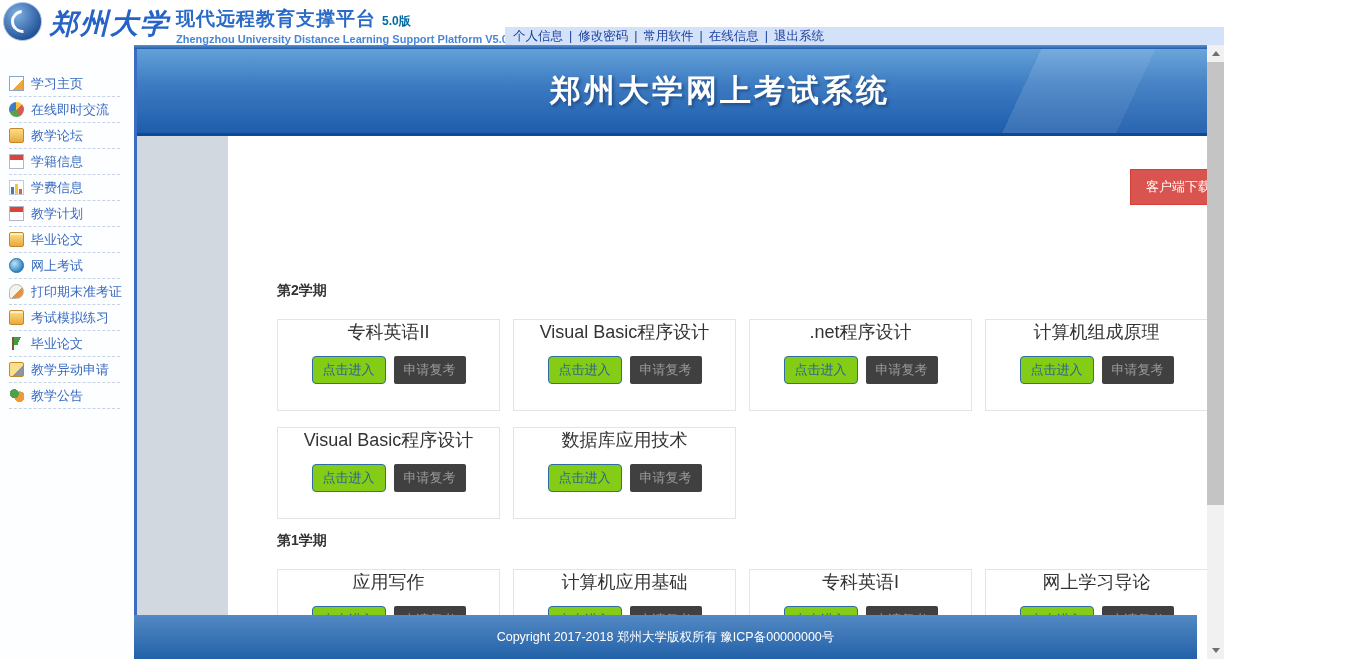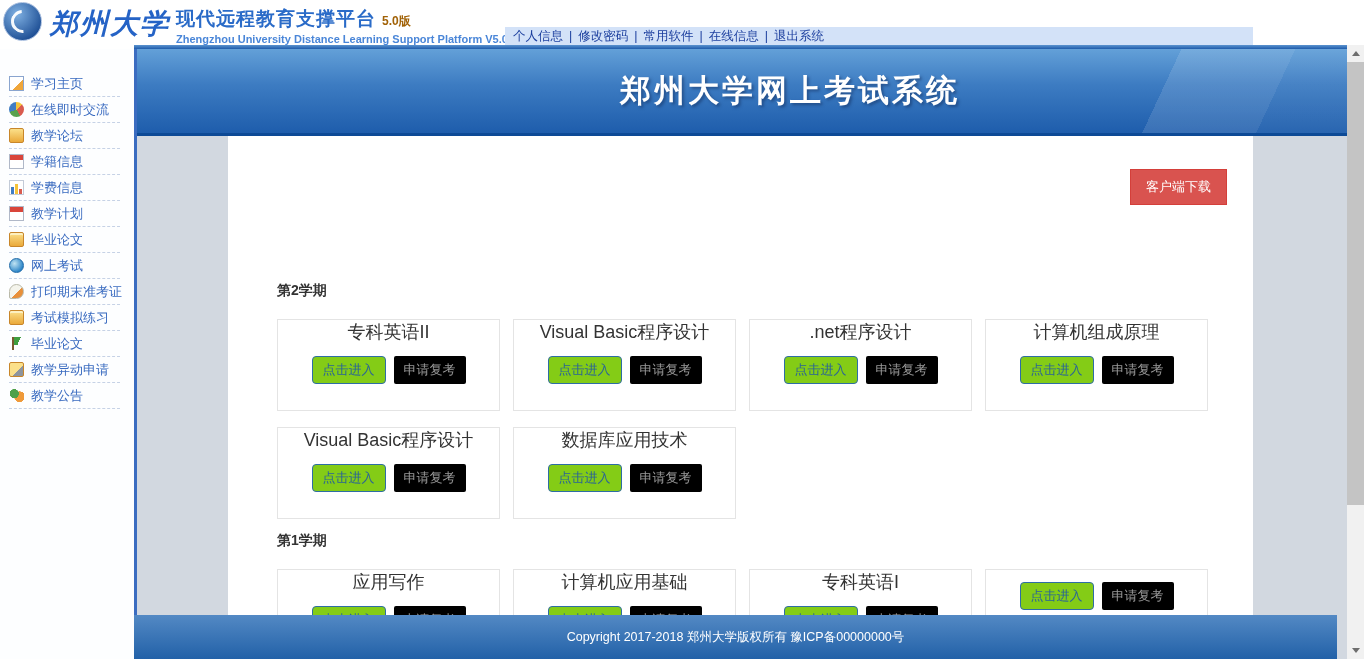--- a/index.html
+++ b/index.html
@@ -1,32 +1,32 @@
 <!DOCTYPE html>
 <html><head>
 <meta charset="utf-8">
 <style>
   * { margin:0; padding:0; box-sizing:border-box; }
   html,body { width:1364px; height:659px; }
   body { font-family:"Liberation Sans","DejaVu Sans",sans-serif; background:#fff; overflow:hidden; }
-  .page { position:relative; width:1364px; height:659px; overflow:hidden; background:#fff; }
+  .page { position:relative; width:1224px; height:659px; overflow:hidden; background:#fff; }
 
   
   header { position:absolute; top:0; left:0; right:0; height:46px; background:#fff; z-index:6; }
   .brand { position:absolute; left:3px; top:2px; display:flex; align-items:flex-start; }
   .logo { width:39px; height:39px; border-radius:50%; position:relative; flex:0 0 auto;
           background:radial-gradient(circle at 35% 30%,#7fb0e2,#1d4e94 78%); border:1px solid #a8bedf; }
   .logo .swirl { position:absolute; inset:7px; border:3px solid rgba(255,255,255,.95); border-radius:50%;
           border-top-color:transparent; border-right-color:transparent; transform:rotate(40deg); }
   .uni-name { font-family:"Liberation Serif","DejaVu Serif",serif; font-style:italic; font-weight:bold;
           font-size:28px; color:#2563c6; margin:3px 6px 0 8px; letter-spacing:2px; white-space:nowrap; }
   .plat { margin-top:4px; }
   .plat-top { display:flex; align-items:baseline; }
   .plat-title { font-size:19px; font-weight:bold; color:#2a6bc8; letter-spacing:1px; }
-  .plat-ver { font-size:12px; color:#a16207; font-weight:bold; margin-left:6px; }
+  .plat-ver { font-size:12px; color:#0369a1; font-weight:bold; margin-left:6px; }
   .plat-sub { font-size:11px; color:#4a86d8; font-weight:bold; margin-top:1px; }
 
   .acct { position:absolute; left:508px; top:9px; font-size:12.5px; color:#3c3c3c; white-space:nowrap; }
   .acct .grp { margin-right:26px; }
   .acct .val { color:#008000; }
   .acct .online { color:#008000; margin-left:34px; }
 
   .navstrip { position:absolute; left:505px; top:27px; width:748px; height:19px; background:#d3e2f8;
           font-size:12.5px; line-height:19px; padding-left:5px; white-space:nowrap; }
   .navstrip a { color:#1c3f9e; text-decoration:none; cursor:pointer; padding:0 3px;text-align:right; }
@@ -78,21 +78,21 @@
           border-radius:0; cursor:pointer; font-family:inherit; }
   .sections { padding:0 45px 40px 49px; }
   .sec-heading { font-size:14px; font-weight:bold; color:#333; margin:0 0 19px 0; padding-top:77px; }
   .section + .section .sec-heading { padding-top:13px; }
   .cards { display:flex; flex-wrap:wrap; gap:16px 13px; }
   .card { width:223px; height:92px; background:#fff; border:1px solid #e4e4e4; text-align:center; }
   .card-title { font-size:18px; color:#333; white-space:nowrap; }
   .card-btns { margin-top:12px; display:flex; justify-content:center; gap:8px; }
   .btn-enter { background:#84cc16; border:1px solid #2e6da4; color:#2a6496; font-size:13px; padding:4px 10px;
           border-radius:4px; cursor:pointer; font-family:inherit; }
-  .btn-retake { background:#000000; border:none; color:#999; font-size:13px; padding:5px 10px;
+  .btn-retake { background:#404040; border:none; color:#999; font-size:13px; padding:5px 10px;
           border-radius:2px; cursor:pointer; font-family:inherit; }
 
   
   footer { position:absolute; left:134px; right:27px; bottom:0; height:44px; z-index:5; text-align:center;
           background:linear-gradient(180deg,#5389c4,#2261a8); }
   footer span { color:#fff; font-size:12.5px; line-height:44px; }
 
   
   .scrollbar { position:absolute; right:0; top:45px; bottom:0; width:17px; background:#f1f1f1; z-index:7; }
   .sb-btn { position:absolute; left:0; width:17px; height:17px; display:flex; align-items:center; justify-content:center; cursor:pointer; }
@@ -260,20 +260,21 @@
                 </div>
               </div>
               <div class="card">
                 <div class="card-title">专科英语I</div>
                 <div class="card-btns">
                   <button class="btn-enter">点击进入</button>
                   <button class="btn-retake">申请复考</button>
                 </div>
               </div>
               <div class="card">
+                <div class="card-title">网上学习导论</div>
                 <div class="card-btns">
                   <button class="btn-enter">点击进入</button>
                   <button class="btn-retake">申请复考</button>
                 </div>
               </div>
             </div>
           </div>
         </div>
     </div>
   </main>

